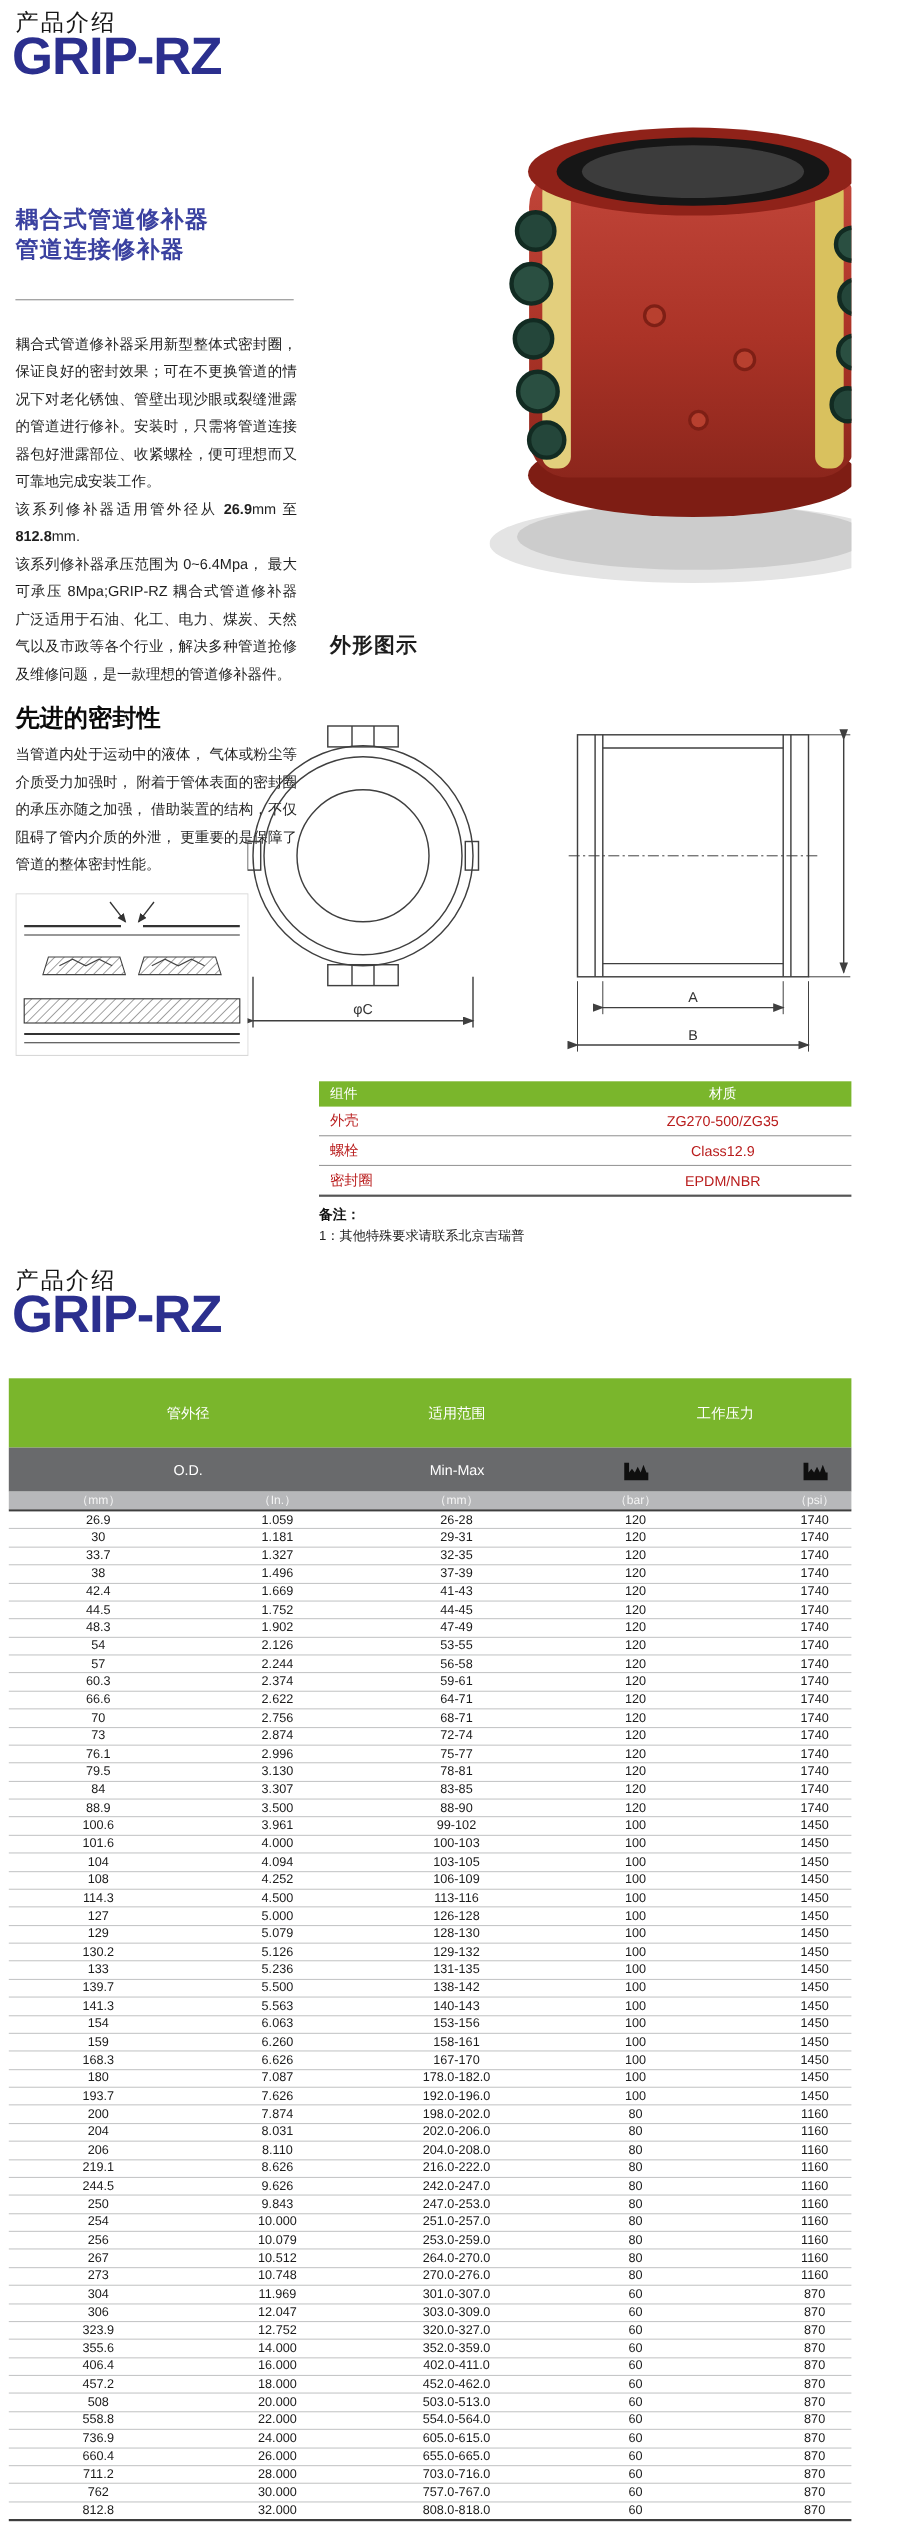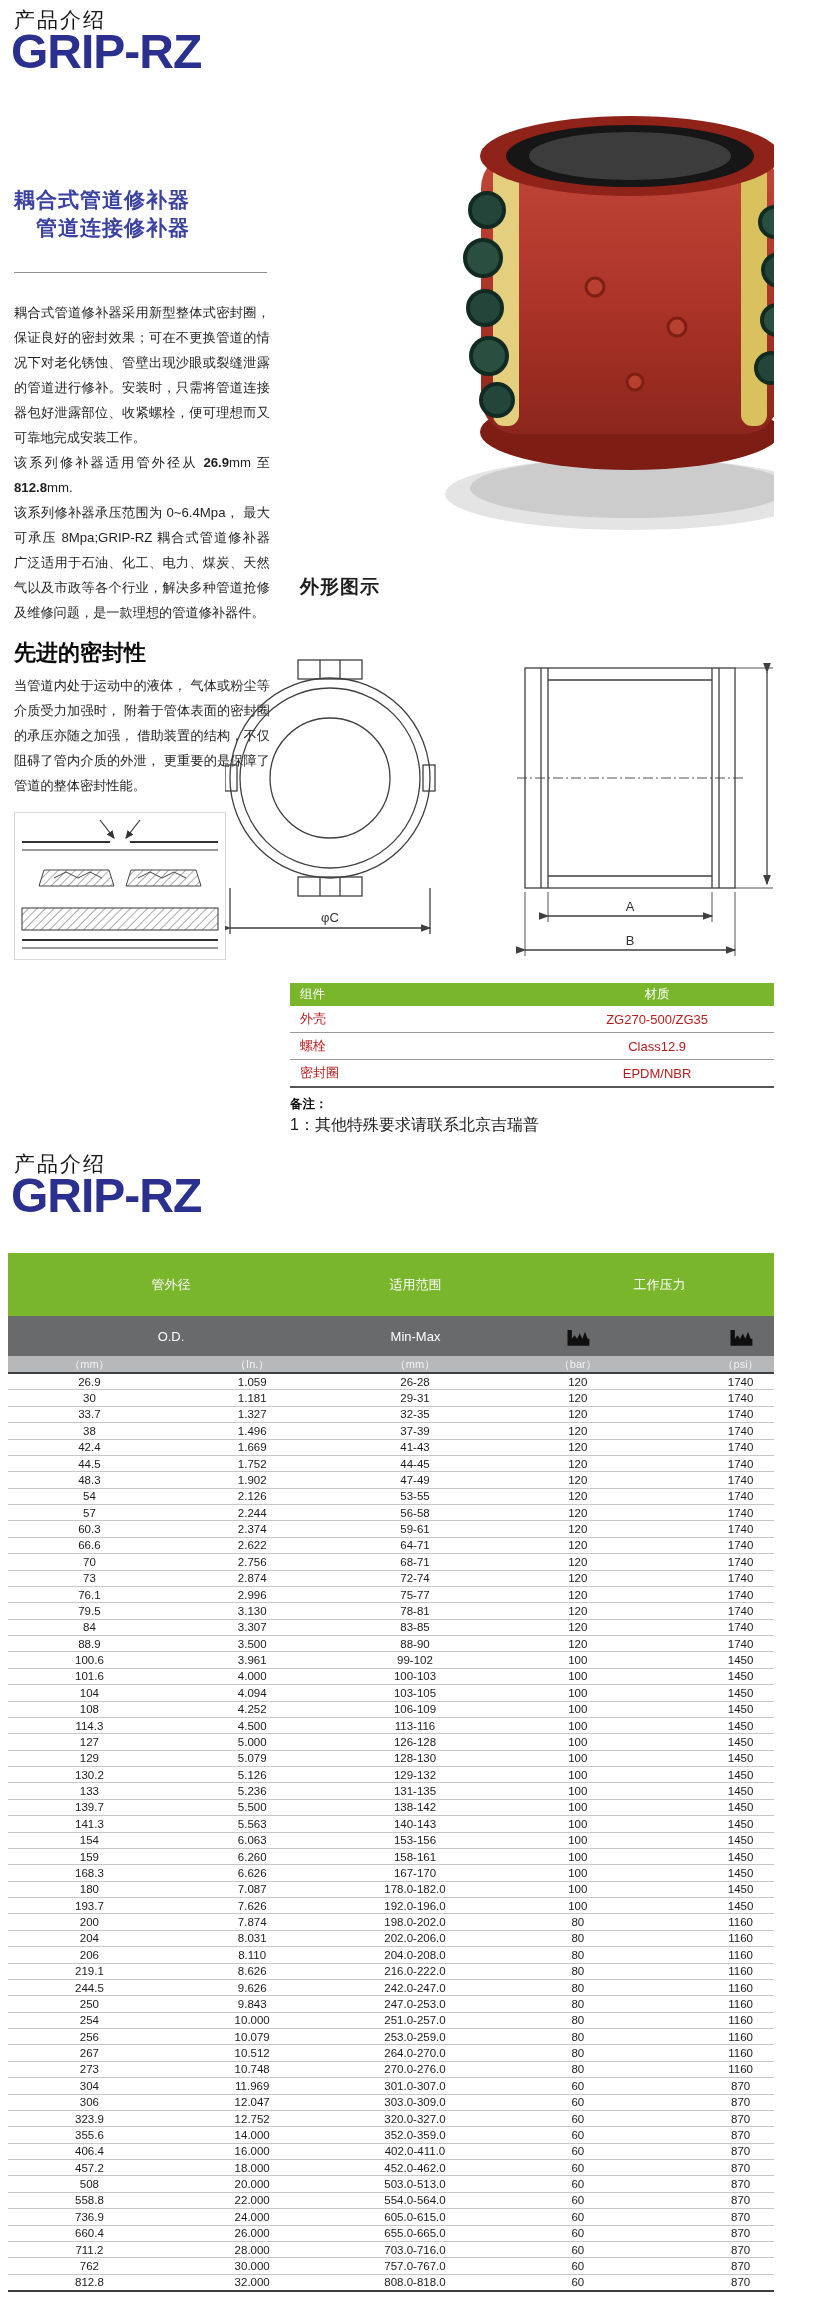--- a/index.html
+++ b/index.html
@@ -5,37 +5,37 @@
   html,body{margin:0;padding:0;background:#ffffff;}
   #page{position:relative;width:774px;height:2305px;background:#fff;overflow:hidden;
         font-family:"Liberation Sans","DejaVu Sans",sans-serif;color:#1c1c1c;}
   .abs{position:absolute;}
 
   
   .kicker{font-size:21px;letter-spacing:2px;color:#161616;}
   .logo{font-size:48px;font-weight:800;color:#2b2f8e;letter-spacing:-1px;line-height:1;}
 
   
-  .subtitle{font-size:21px;font-weight:800;color:#3a41a0;line-height:28px;letter-spacing:1px;text-align:right;}
+  .subtitle{font-size:21px;font-weight:800;color:#3a41a0;line-height:28px;letter-spacing:1px;}
   .rule{border-top:1px solid #8f8f8f;height:0;}
   .leftcol{width:256px;}
   .para{margin:0;font-size:13.2px;line-height:25px;text-align:justify;color:#1f1f1f;}
   .para b{font-weight:700;}
   .seal-heading{margin:13px 0 5px 0;font-size:22px;font-weight:800;color:#0b0b0b;}
   .outline-heading{font-size:19px;font-weight:800;color:#1d1d1d;letter-spacing:1px;}
 
   
   .materials{width:532px;font-size:13px;}
   .mat-head{display:flex;height:23px;background:#7ab62c;color:#fff;font-size:12.5px;align-items:center;}
   .mat-row{display:flex;height:26px;align-items:center;border-bottom:1px solid #9a9a9a;color:#b91c1c;}
   .mat-row:last-child{border-bottom:2px solid #555;}
   .mat-c1{width:38%;padding-left:10px;box-sizing:border-box;}
   .mat-c2{flex:1;text-align:center;}
   .note-title{font-size:12.5px;font-weight:700;color:#111;margin:0;}
-  .note-line{font-size:16px;color:#222;margin:2px 0 0 0;}
+  .note-line{font-size:12px;color:#222;margin:2px 0 0 0;}
 
   
   .spec{width:814px;}
   .band{position:relative;color:#fff;}
   .band-green{height:63px;background:#7ab62c;}
   .band-dark{height:40px;background:#696a6c;}
   .band-light{height:16px;background:#b7b8ba;display:flex;}
   .gh{position:absolute;top:0;bottom:0;display:flex;align-items:center;justify-content:center;font-size:13px;}
   .gh1{left:0;width:326px;} .gh2{left:326px;width:163px;} .gh3{left:489px;width:325px;}
   .unit{width:20%;text-align:center;font-size:11px;line-height:16px;color:#f4f4f4;}

